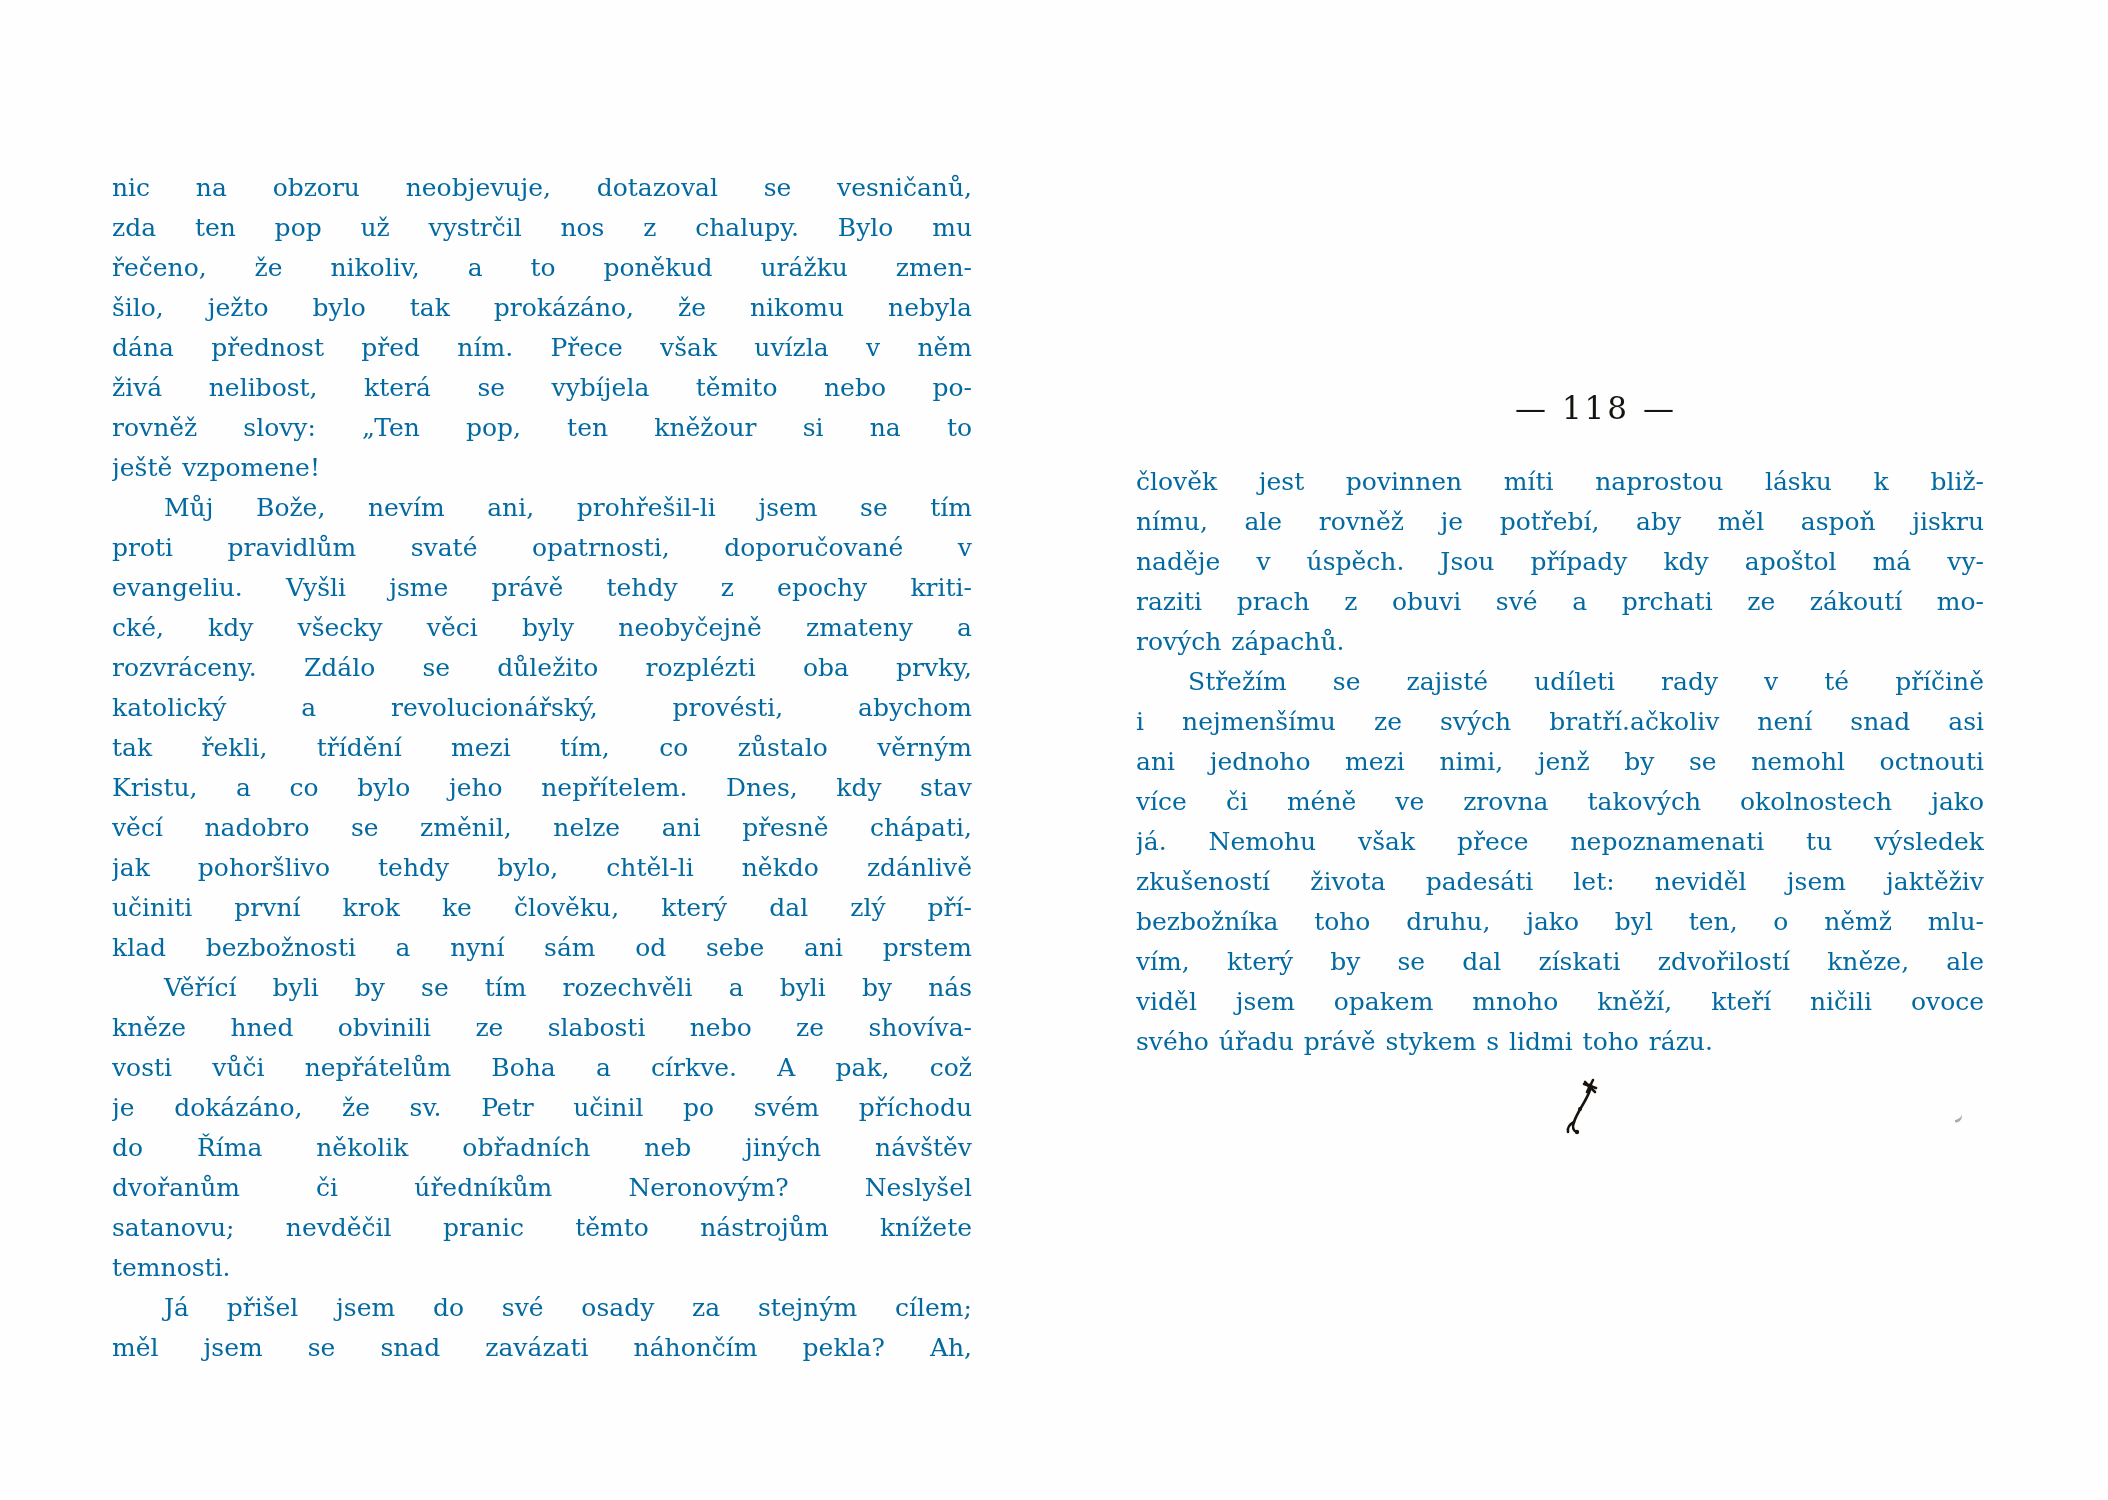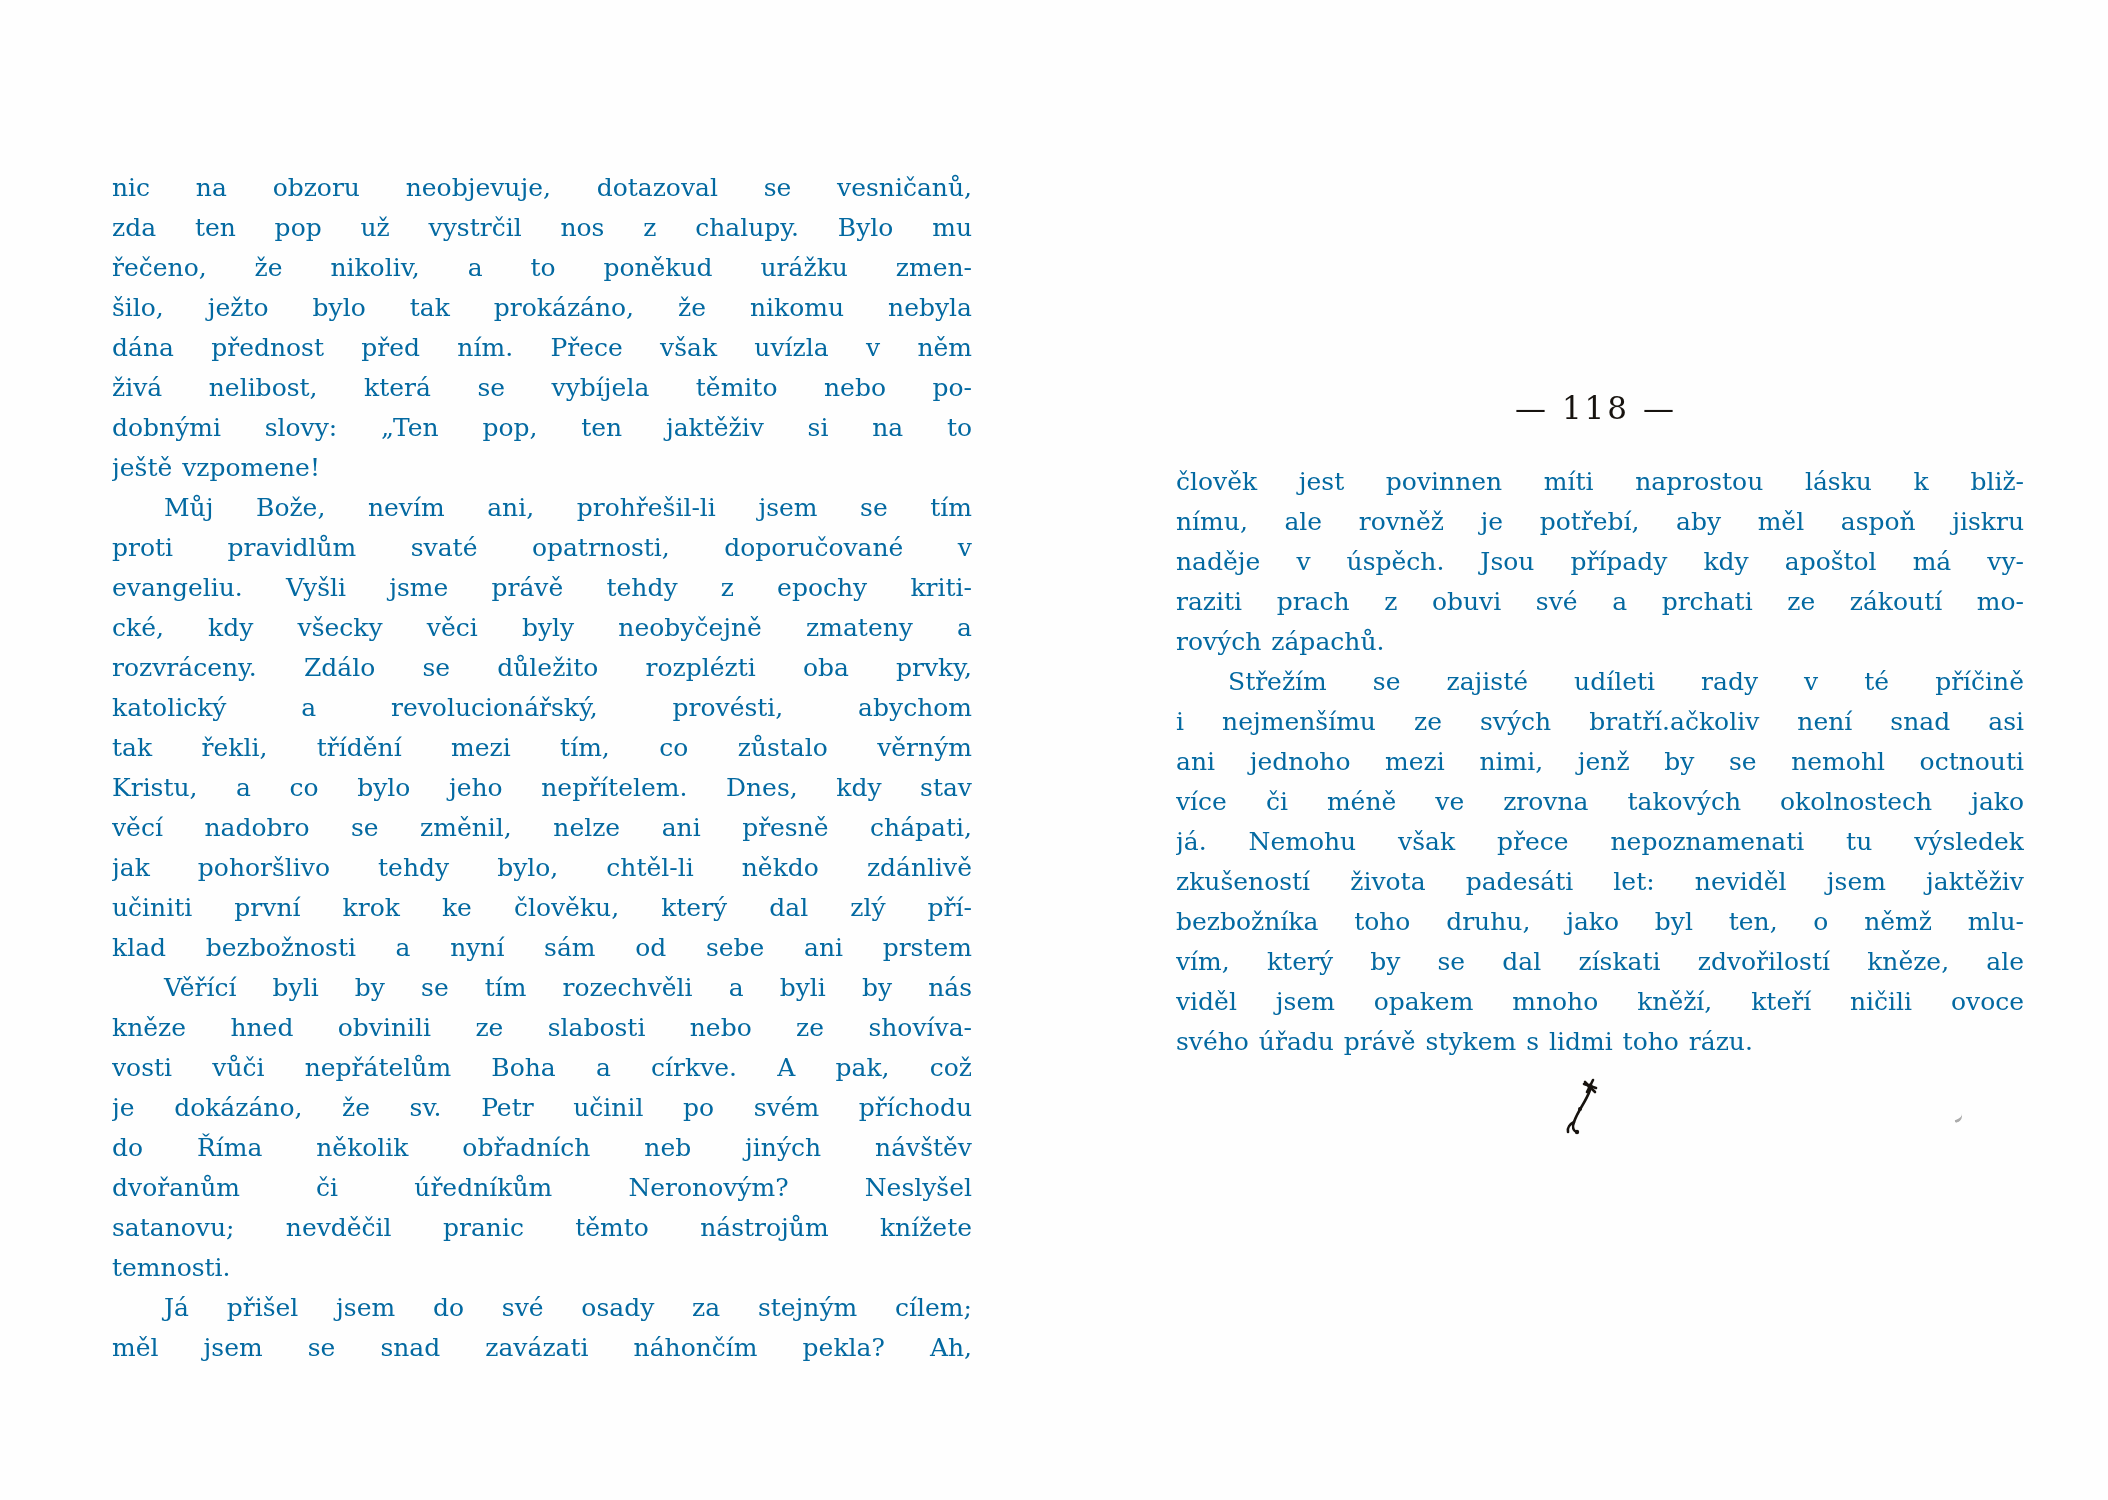--- a/index.html
+++ b/index.html
@@ -21,21 +21,21 @@
   }
   .header-left{left:112px;width:860px;top:72px;}
   .header-right{left:1172px;width:848px;top:374px;margin-top:16px;}
   .text-col{
     position:absolute;
     color:#0369a1;
     font-size:25px;
     line-height:40px;
   }
   .col-left{left:112px;top:168px;width:860px;}
-  .col-right{left:1176px;top:462px;width:848px;}
+  .col-right{left:1136px;top:462px;width:848px;}
   .para{margin:0;padding:0;}
   .line{
     text-align:justify;
     text-align-last:justify;
     word-spacing:2px;
     white-space:normal;
     height:40px;
     overflow:hidden;
   }
   .line.endline{text-align-last:left;}
@@ -62,21 +62,21 @@
 
 
   <div class="text-col col-left">
       <div class="para">
         <div class="line">nic na obzoru neobjevuje, dotazoval se vesničanů,</div>
         <div class="line">zda ten pop už vystrčil nos z chalupy. Bylo mu</div>
         <div class="line">řečeno, že nikoliv, a to poněkud urážku zmen-</div>
         <div class="line">šilo, ježto bylo tak prokázáno, že nikomu nebyla</div>
         <div class="line">dána přednost před ním. Přece však uvízla v něm</div>
         <div class="line">živá nelibost, která se vybíjela těmito nebo po-</div>
-        <div class="line">dobnými slovy: „Ten pop, ten jaktěživ si na to</div>
+        <div class="line">rovněž slovy: „Ten pop, ten kněžour si na to</div>
         <div class="line endline">ještě vzpomene!</div>
       </div>
       <div class="para">
         <div class="line indent">Můj Bože, nevím ani, prohřešil-li jsem se tím</div>
         <div class="line">proti pravidlům svaté opatrnosti, doporučované v</div>
         <div class="line">evangeliu. Vyšli jsme právě tehdy z epochy kriti-</div>
         <div class="line">cké, kdy všecky věci byly neobyčejně zmateny a</div>
         <div class="line">rozvráceny. Zdálo se důležito rozplézti oba prvky,</div>
         <div class="line">katolický a revolucionářský, provésti, abychom</div>
         <div class="line">tak řekli, třídění mezi tím, co zůstalo věrným</div>

